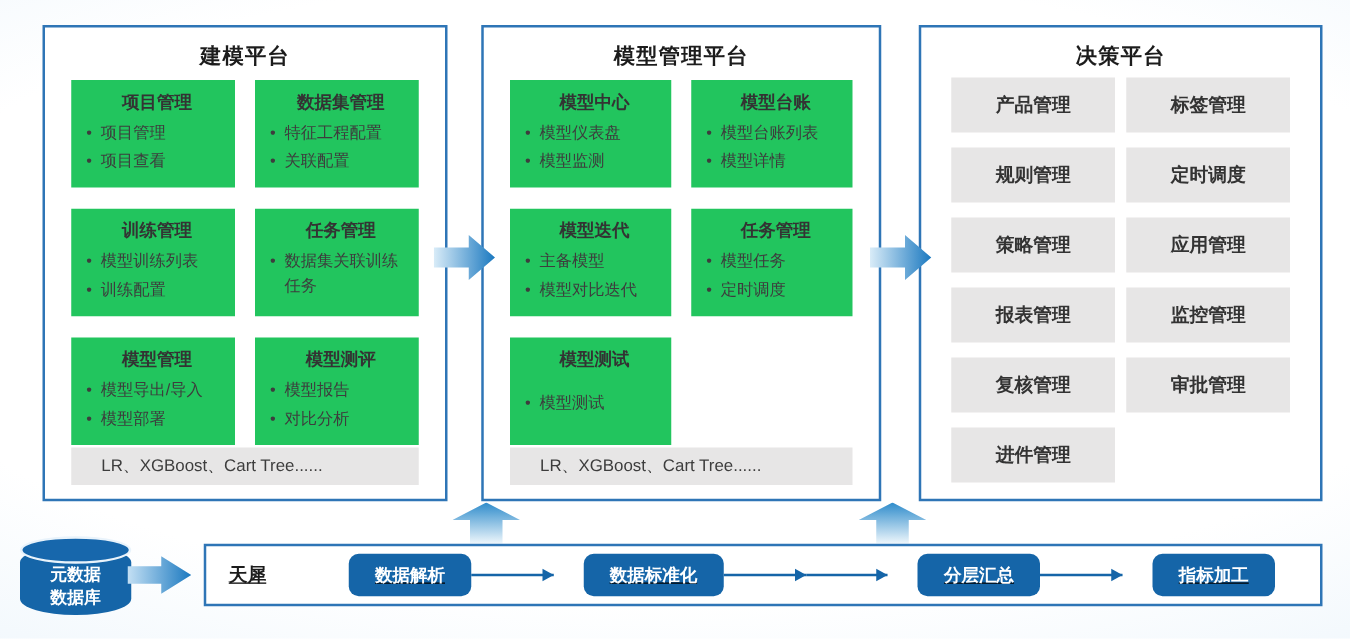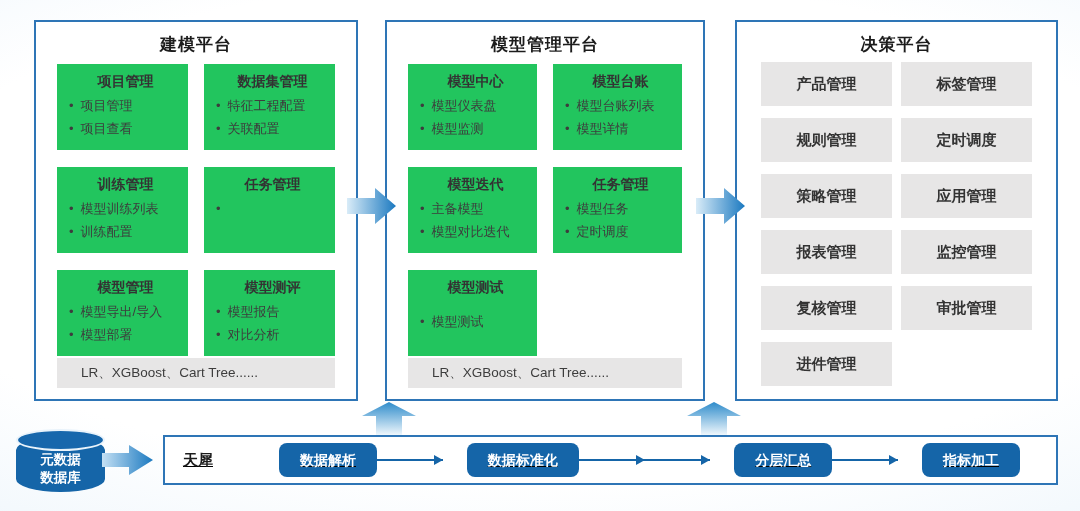--- a/index.html
+++ b/index.html
@@ -131,20 +131,21 @@
           </div>
         <div class="module-item">
             <span class="bullet">•</span>
             <span>训练配置</span>
           </div>
       </div>
       <div class="module">
         <div class="module-title">任务管理</div>
         <div class="module-item">
             <span class="bullet">•</span>
+            <span>数据集关联训练任务</span>
           </div>
       </div>
       <div class="module">
         <div class="module-title">模型管理</div>
         <div class="module-item">
             <span class="bullet">•</span>
             <span>模型导出/导入</span>
           </div>
         <div class="module-item">
             <span class="bullet">•</span>

